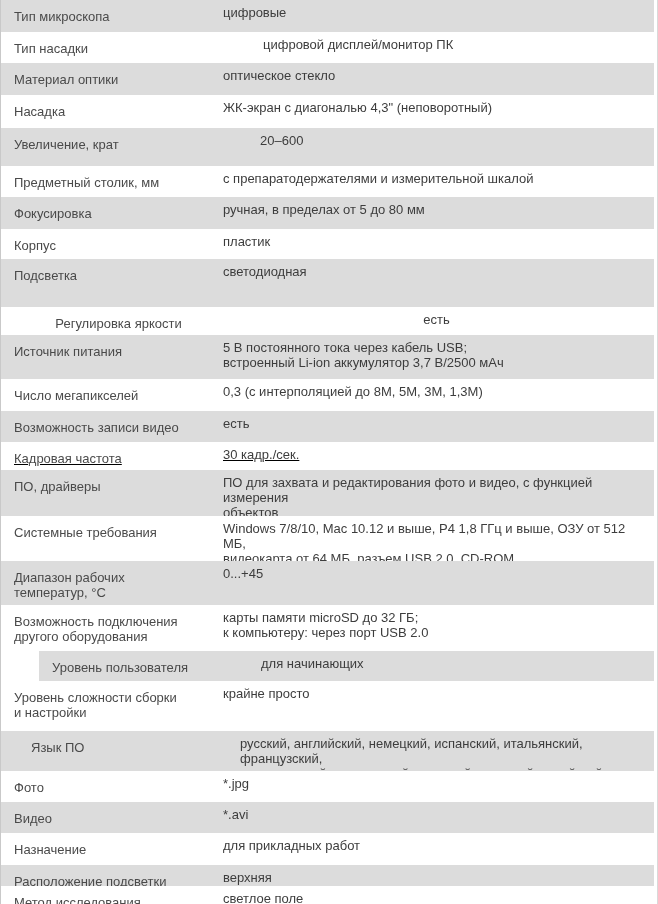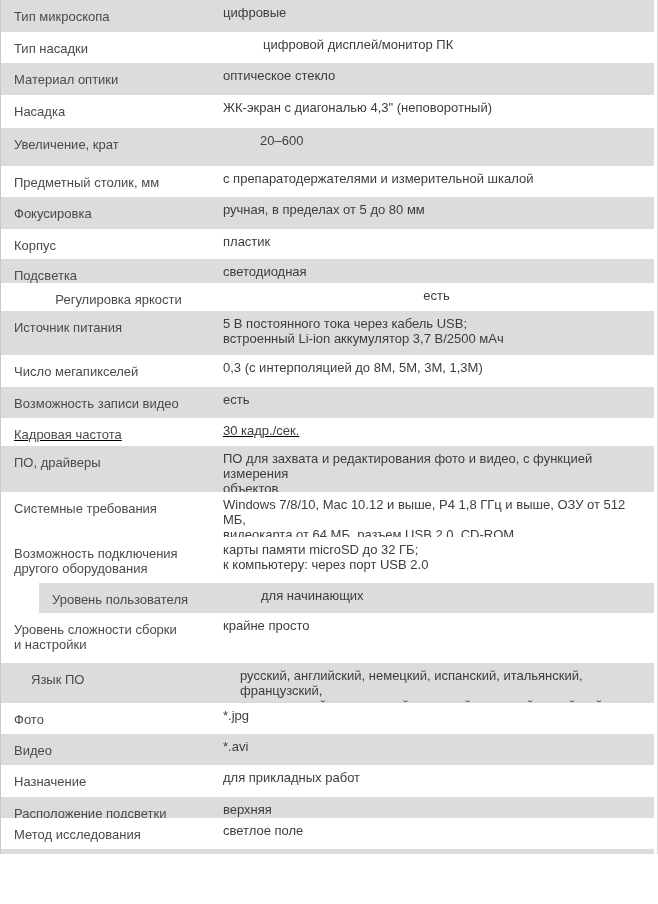--- a/index.html
+++ b/index.html
@@ -90,21 +90,21 @@
   <div class="spec-row gray" style="height: 32px;">
     <div class="spec-label">Фокусировка</div>
     <div class="spec-value">ручная, в пределах от 5 до 80 мм</div>
   </div>
 
   <div class="spec-row white" style="height: 30px;">
     <div class="spec-label">Корпус</div>
     <div class="spec-value">пластик</div>
   </div>
 
-  <div class="spec-row gray" style="height: 24px;">
+  <div class="spec-row gray" style="height: 48px;">
     <div class="spec-label">Подсветка</div>
     <div class="spec-value">светодиодная</div>
   </div>
 
   <div class="spec-row white" style="height: 28px; text-align: center;">
     <div class="spec-label">Регулировка яркости</div>
     <div class="spec-value">есть</div>
   </div>
 
   <div class="spec-row gray" style="height: 44px;">
@@ -133,20 +133,25 @@
     <div class="spec-value">ПО для захвата и редактирования фото и видео, с функцией измерения
 объектов</div>
   </div>
 
   <div class="spec-row white" style="height: 45px;">
     <div class="spec-label">Системные требования</div>
     <div class="spec-value">Windows 7/8/10, Mac 10.12 и выше, P4 1,8 ГГц и выше, ОЗУ от 512 МБ,
 видеокарта от 64 МБ, разъем USB 2.0, CD-ROM</div>
   </div>
 
+  <div class="spec-row gray" style="height: 44px;">
+    <div class="spec-label">Диапазон рабочих
+температур, °С</div>
+    <div class="spec-value">0...+45</div>
+  </div>
 
   <div class="spec-row white" style="height: 46px;">
     <div class="spec-label">Возможность подключения
 другого оборудования</div>
     <div class="spec-value">карты памяти microSD до 32 ГБ;
 к компьютеру: через порт USB 2.0</div>
   </div>
 
   <div class="spec-row gray" style="height: 30px; margin-left: 38px;">
     <div class="spec-label">Уровень пользователя</div>

